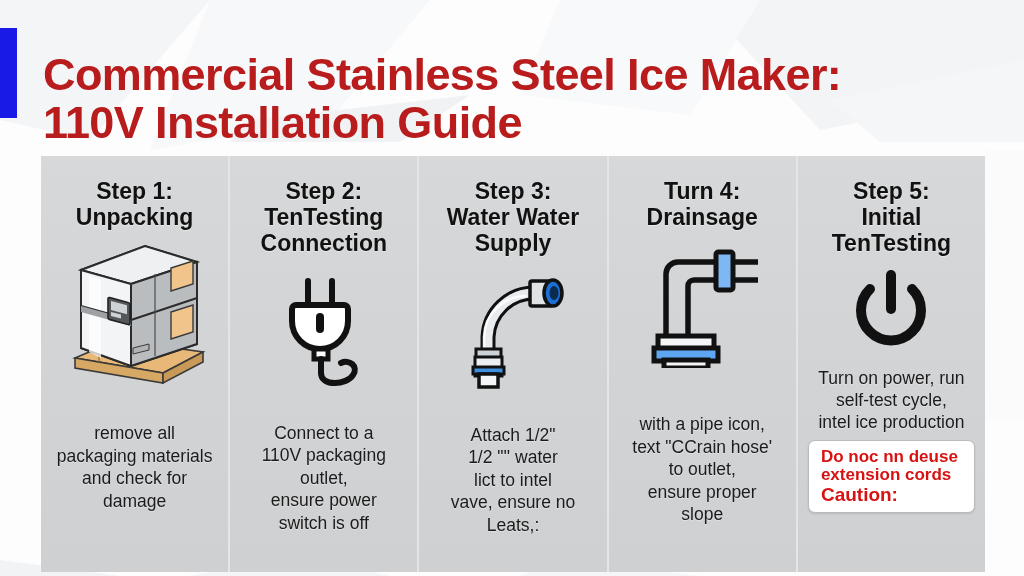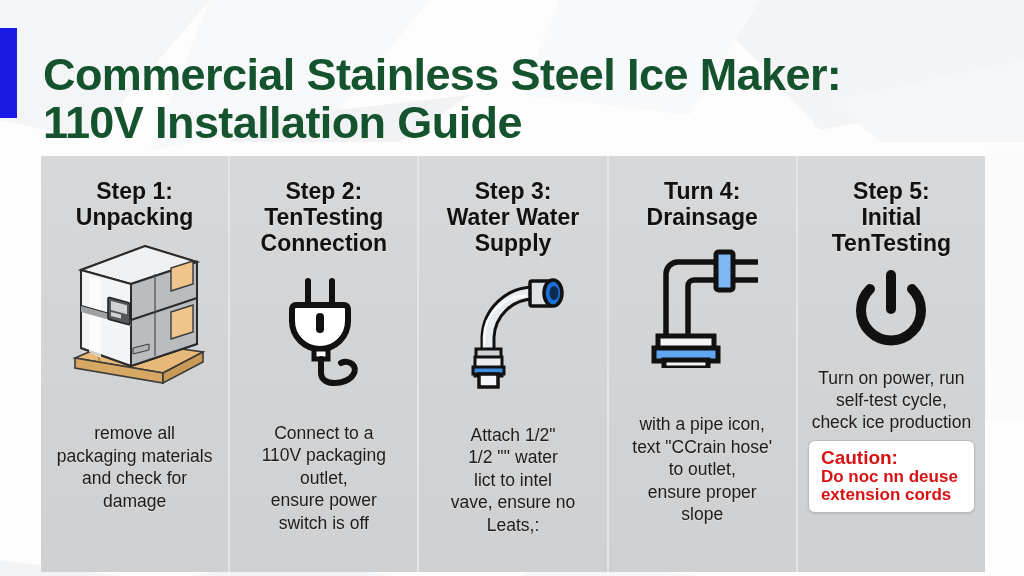--- a/index.html
+++ b/index.html
@@ -13,21 +13,21 @@
   .stage{position:absolute;inset:0;z-index:2;}
 
   
   #title-accent-bar{
     position:absolute;left:0;top:28px;width:17px;height:90px;
     background:#1a1ae6;
   }
   #page-title{
     position:absolute;left:43px;top:21px;width:960px;
     font-size:45px;font-weight:bold;line-height:1.06;
-    color:#14532d;letter-spacing:-0.6px;
+    color:#b91c1c;letter-spacing:-0.6px;
     white-space:pre-line;
   }
 
   
   #steps-band{
     position:absolute;left:41px;top:156px;width:944px;height:416px;
     background:linear-gradient(180deg,#d7d8d9 0%,#d2d3d5 55%,#cfd0d2 100%);
     display:flex;
   }
   .step-panel{
@@ -225,22 +225,22 @@
 Initial
 TenTesting</div>
       <div class="step-icon">
         <svg width="90" height="90" viewBox="0 0 90 90" aria-hidden="true">
           <path d="M24 22 A30 30 0 1 0 66 22" fill="none" stroke="#111" stroke-width="10" stroke-linecap="round"></path>
           <line x1="45" y1="8" x2="45" y2="42" stroke="#111" stroke-width="10" stroke-linecap="round"></line>
         </svg>
       </div>
       <div class="step-body">Turn on power, run
 self-test cycle,
-check ice production</div>
+intel ice production</div>
       <div id="caution-box">
-        <div id="caution-title">Caution:</div>
         <div id="caution-text">Do noc nn deuse
 extension cords</div>
+        <div id="caution-title">Caution:</div>
       </div>
     </section>
 
   </div>
 </div>
 
 </body></html>

